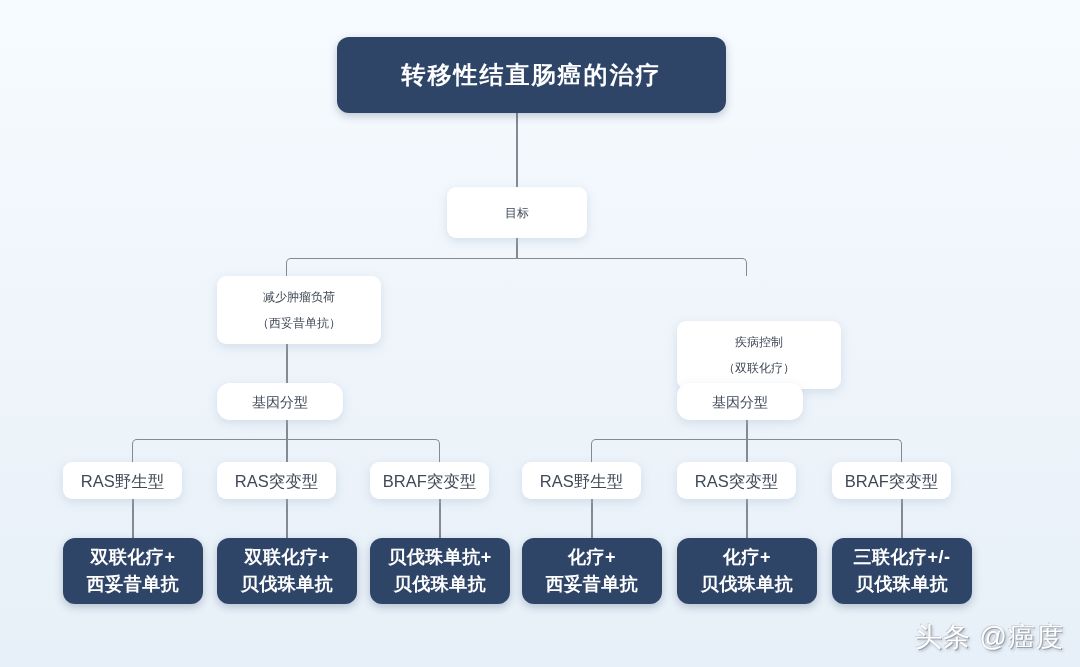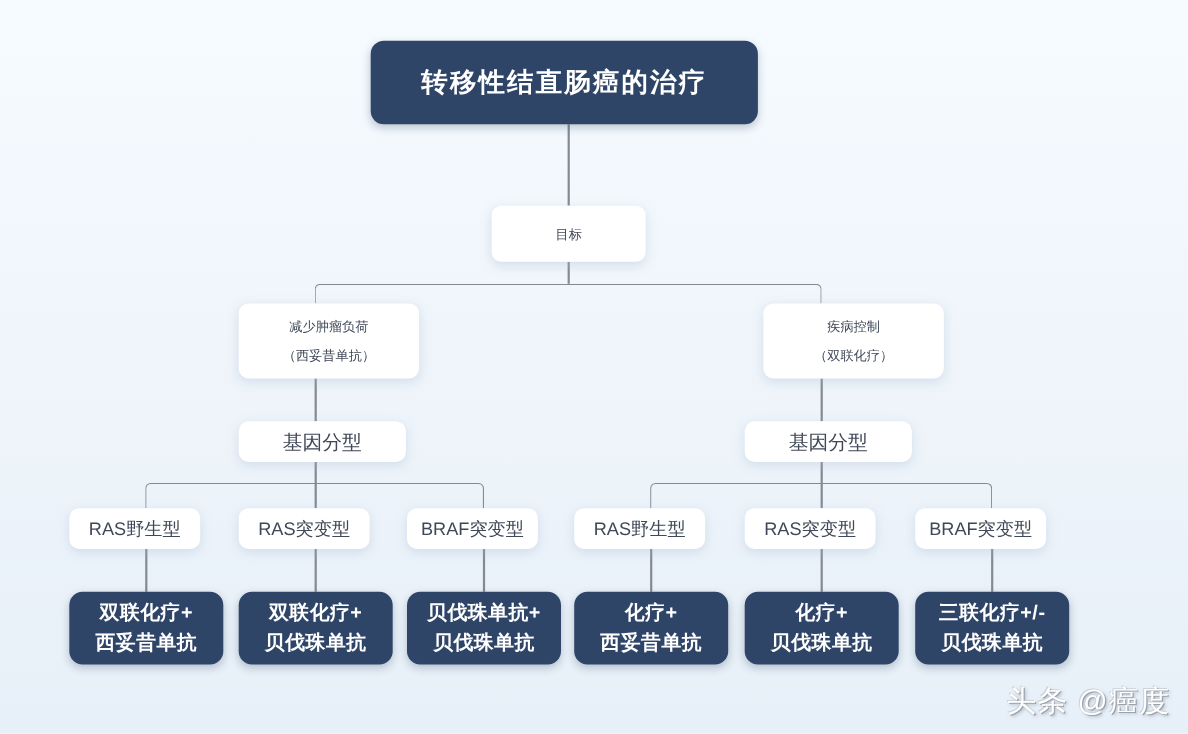--- a/index.html
+++ b/index.html
@@ -31,27 +31,27 @@
     box-shadow:0 3px 10px rgba(160,180,205,.35);
   }
   .node.dark{
     background:#2f4568;
     border-radius:12px;
     color:#ffffff;
     font-weight:700;
     box-shadow:0 3px 8px rgba(46,68,102,.28);
   }
   .node.root{
-    left:337px;top:37px;width:352px;height:76px;
+    left:337px;top:37px;width:389px;height:76px;
     font-size:24px;letter-spacing:2px;
   }
   .node.goal{left:447px;top:187px;width:140px;height:51px;}
   .node.branch{top:276px;width:164px;height:68px;}
-  .node.branch.l{left:217px;} .node.branch.r{left:694px;}
-  .node.geno{top:383px;width:152px;height:37px;font-size:18px;}
+  .node.branch.l{left:217px;} .node.branch.r{left:677px;margin-top:45px;}
+  .node.geno{top:383px;width:126px;height:37px;font-size:14px;border-radius:13px;}
   .node.geno.l{left:217px;} .node.geno.r{left:677px;}
   .node.subtype{top:462px;width:119px;height:37px;font-size:16.5px;text-align:center;}
   .node.treat{
     top:538px;width:140px;height:66px;
     font-size:18px;line-height:27px;letter-spacing:.5px;
   }
   .c1{left:63px;} .c2{left:217px;} .c3{left:370px;}
   .c4{left:522px;} .c5{left:677px;} .c6{left:832px;}
   
   .vline{

